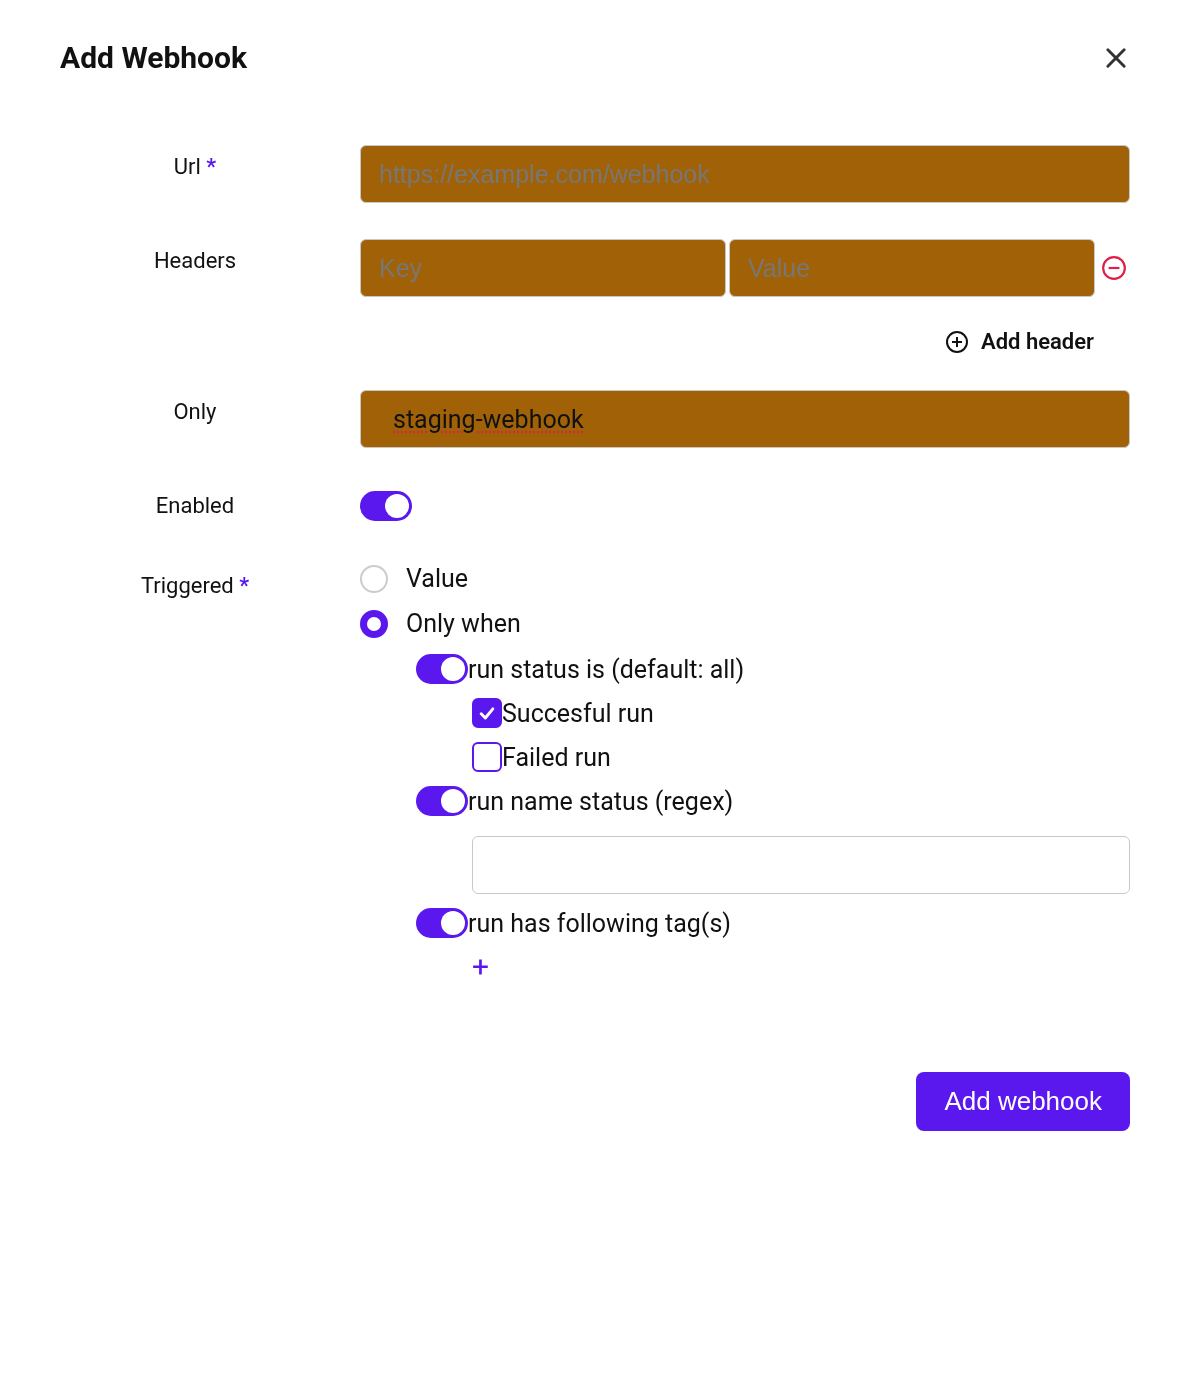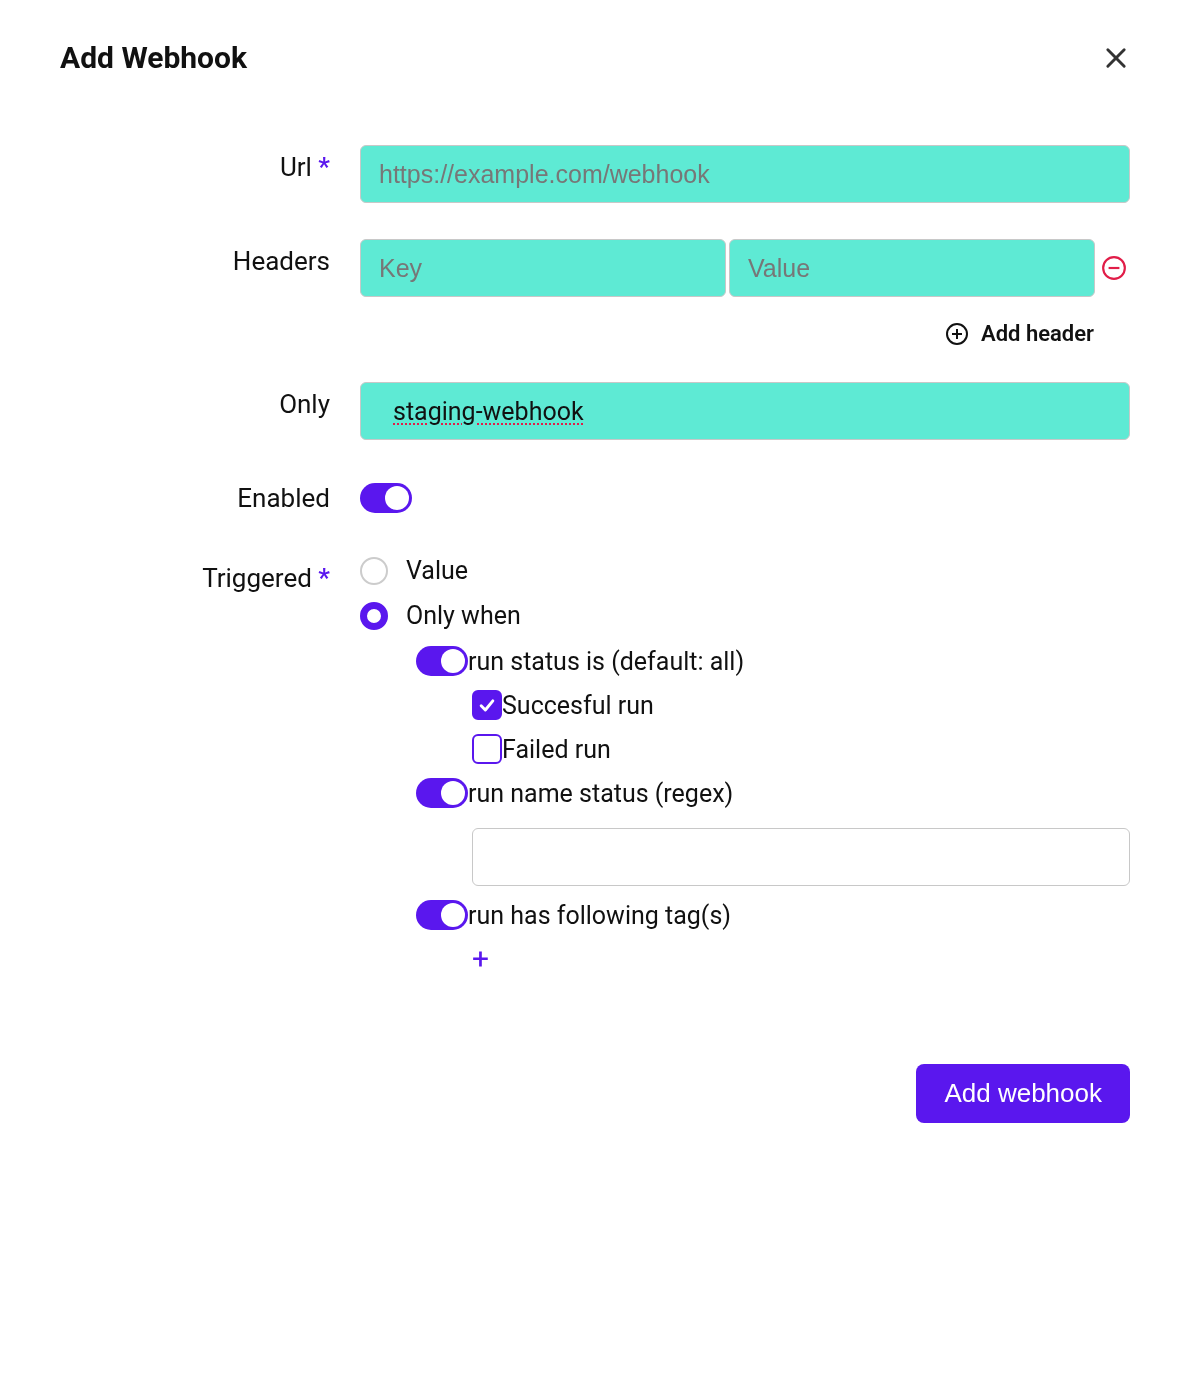--- a/index.html
+++ b/index.html
@@ -26,38 +26,38 @@
     color: #333;
   }
   .close-btn svg { display: block; }
   .form-row {
     display: flex;
     align-items: flex-start;
     margin-bottom: 36px;
   }
   .label-col {
     width: 300px;
-    text-align: right;
+    text-align: center;
     padding-right: 30px;
-    font-size: 26px;
+    font-size: 22px;
     line-height: 44px;
   }
   .req { color: #5a17ee; font-weight: 600; }
   .field-col {
     flex: 1;
   }
   .text-input {
     width: 100%;
     height: 58px;
     border: 1px solid #c8c8c8;
     border-radius: 6px;
     padding: 0 18px;
     font-size: 25px;
     color: #111;
-    background: #5eead4;
+    background: #a16207;
   }
   .text-input::placeholder { color: #777; }
   .headers-row {
     display: flex;
     align-items: center;
     gap: 3px;
   }
   .headers-row .text-input { flex: 1; }
   .remove-header {
     color: #e11d48;
@@ -65,21 +65,21 @@
     display: flex;
     align-items: center;
     justify-content: center;
     width: 32px;
   }
   .add-header {
     display: flex;
     justify-content: flex-end;
     align-items: center;
     gap: 12px;
-    margin-top: 24px;
+    margin-top: 32px;
     cursor: pointer;
     font-size: 22px;
     font-weight: 600;
   }
   .add-header svg { display: block; }
 
   
   .toggle {
     position: relative;
     width: 52px;

